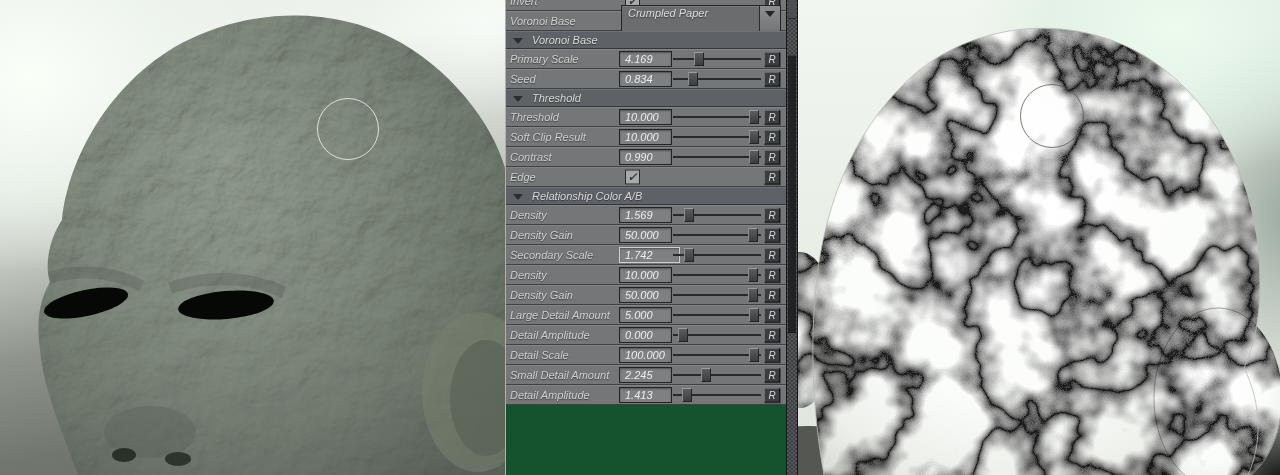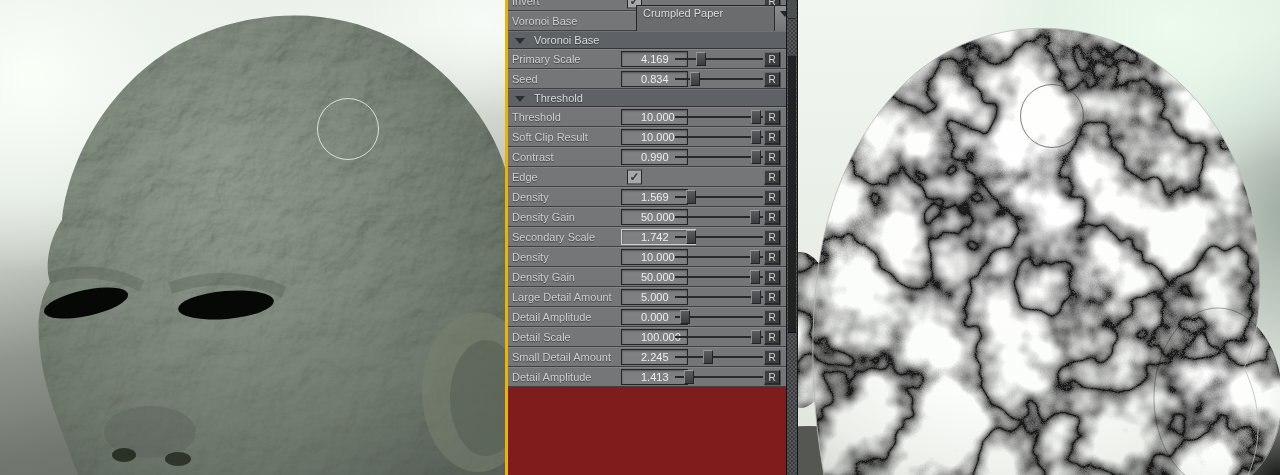--- a/index.html
+++ b/index.html
@@ -19,55 +19,55 @@
       radial-gradient(ellipse 280px 200px at 78% 6%, #ecfbee, rgba(222,240,226,.7) 45%, rgba(222,240,226,0) 75%),
       radial-gradient(ellipse 210px 270px at 103% 45%, #9aa89e, rgba(154,168,158,0) 70%),
       linear-gradient(180deg,#f2f6f0,#e9eee7 50%,#dfe4dd 100%);}
   .scene{position:absolute;left:0;top:0;}
   .cursor{position:absolute;border-radius:50%;pointer-events:none;}
   .cursor-left{left:317px;top:98px;width:60px;height:60px;border:1px solid rgba(228,234,228,.9);}
   .cursor-right{left:222px;top:84px;width:62px;height:62px;border:1px solid rgba(78,84,78,.75);}
 
   
   .panel{position:absolute;left:505px;top:0;width:281px;height:475px;overflow:hidden;
-         background:#7f1d1d;border-left:3px solid #eab308;box-sizing:border-box;}
+         background:#14532d;border-left:1px solid #eab308;box-sizing:border-box;font-style:italic;}
   .row{position:relative;height:20px;background:#747678;box-sizing:border-box;
        border-top:1px solid rgba(255,255,255,.10);border-bottom:1px solid #3f4244;
        font-size:11px;color:#cfd1cf;}
   .row.header{height:18px;background:#5e6266;border-bottom:1px solid #333638;}
   .rowclip{height:11px;overflow:hidden;position:relative;}
   .rowclip .row{position:absolute;bottom:0;left:0;right:0;}
   .lbl{position:absolute;left:4px;top:50%;transform:translateY(-50%);
        white-space:nowrap;text-shadow:0 1px 1px rgba(20,20,20,.55);}
   .hlbl{position:absolute;left:26px;top:50%;transform:translateY(-50%);
         color:#d8dad8;text-shadow:0 1px 1px rgba(20,20,20,.55);white-space:nowrap;}
   .tri{position:absolute;left:7px;top:6px;width:0;height:0;
        border-left:5px solid transparent;border-right:5px solid transparent;
        border-top:6px solid #2b2d2f;}
   .vbox{position:absolute;left:113px;top:50%;transform:translateY(-50%);
-        width:46px;height:14px;line-height:14px;padding-left:19px;box-sizing:content-box;
+        width:46px;height:14px;line-height:14px;padding-left:5px;box-sizing:content-box;
         background:#7e8082;border:1px solid #232527;color:#eceeec;
         box-shadow:inset 0 1px 2px rgba(0,0,0,.35);overflow:hidden;white-space:nowrap;}
   .vbox.focused{width:54px;border-color:#cdd0d2;}
   .track{position:absolute;left:167px;width:88px;height:2px;top:50%;margin-top:-1px;
          background:#27292b;}
   .thumb{position:absolute;top:50%;transform:translateY(-50%);width:10px;height:14px;
          background:linear-gradient(#5b5e60,#3b3e40);
          border:1px solid;border-color:#9b9da0 #212325 #212325 #8b8d90;box-sizing:border-box;}
   .rbtn{position:absolute;right:6px;top:50%;transform:translateY(-50%);
         width:16px;height:15px;line-height:14px;text-align:center;font-size:10px;
         background:#3b3e41;color:#d6d8d6;
         border:1px solid;border-color:#90939a #17191b #17191b #6f7174;box-sizing:border-box;
         box-shadow:1px 1px 0 rgba(0,0,0,.35);cursor:pointer;}
   .chk{position:absolute;left:119px;top:50%;transform:translateY(-50%);
        width:13px;height:13px;background:#a6a8aa;border:1px solid #26282a;box-sizing:content-box;
        color:#37393b;font-weight:bold;font-size:12px;line-height:12px;text-align:center;}
   .dd{position:absolute;left:115px;top:50%;transform:translateY(-50%);
       width:160px;height:32px;background:#6a6c6e;border:1px solid #232527;box-sizing:border-box;
-      box-shadow:inset 0 1px 0 rgba(255,255,255,.12);margin-left:13px;}
+      box-shadow:inset 0 1px 0 rgba(255,255,255,.12);}
   .ddtext{position:absolute;left:6px;top:0;line-height:14px;color:#dcdedc;white-space:nowrap;
           text-shadow:0 1px 1px rgba(20,20,20,.5);}
   .ddbtn{position:absolute;right:0;top:0;bottom:0;width:20px;
          background:linear-gradient(#8c8e90,#6e7072);border-left:1px solid #2a2c2e;}
   .ddtri{position:absolute;left:5px;top:5px;width:0;height:0;
          border-left:5px solid transparent;border-right:5px solid transparent;
          border-top:6px solid #232527;}
 
   
   .scrollbar{position:absolute;left:786px;top:0;width:12px;height:475px;
@@ -190,20 +190,24 @@
           <span class="vbox">0.990</span>
           <span class="track"></span>
           <span class="thumb" style="left:243px"></span>
           <span class="rbtn">R</span>
         </div>
         <div class="row check">
           <span class="lbl">Edge</span>
           <span class="chk on">✓</span>
           <span class="rbtn">R</span>
         </div>
+        <div class="row header">
+          <span class="tri"></span>
+          <span class="hlbl">Relationship Color A/B</span>
+        </div>
         <div class="row slider">
           <span class="lbl">Density</span>
           <span class="vbox">1.569</span>
           <span class="track"></span>
           <span class="thumb" style="left:178px"></span>
           <span class="rbtn">R</span>
         </div>
         <div class="row slider">
           <span class="lbl">Density Gain</span>
           <span class="vbox">50.000</span>

